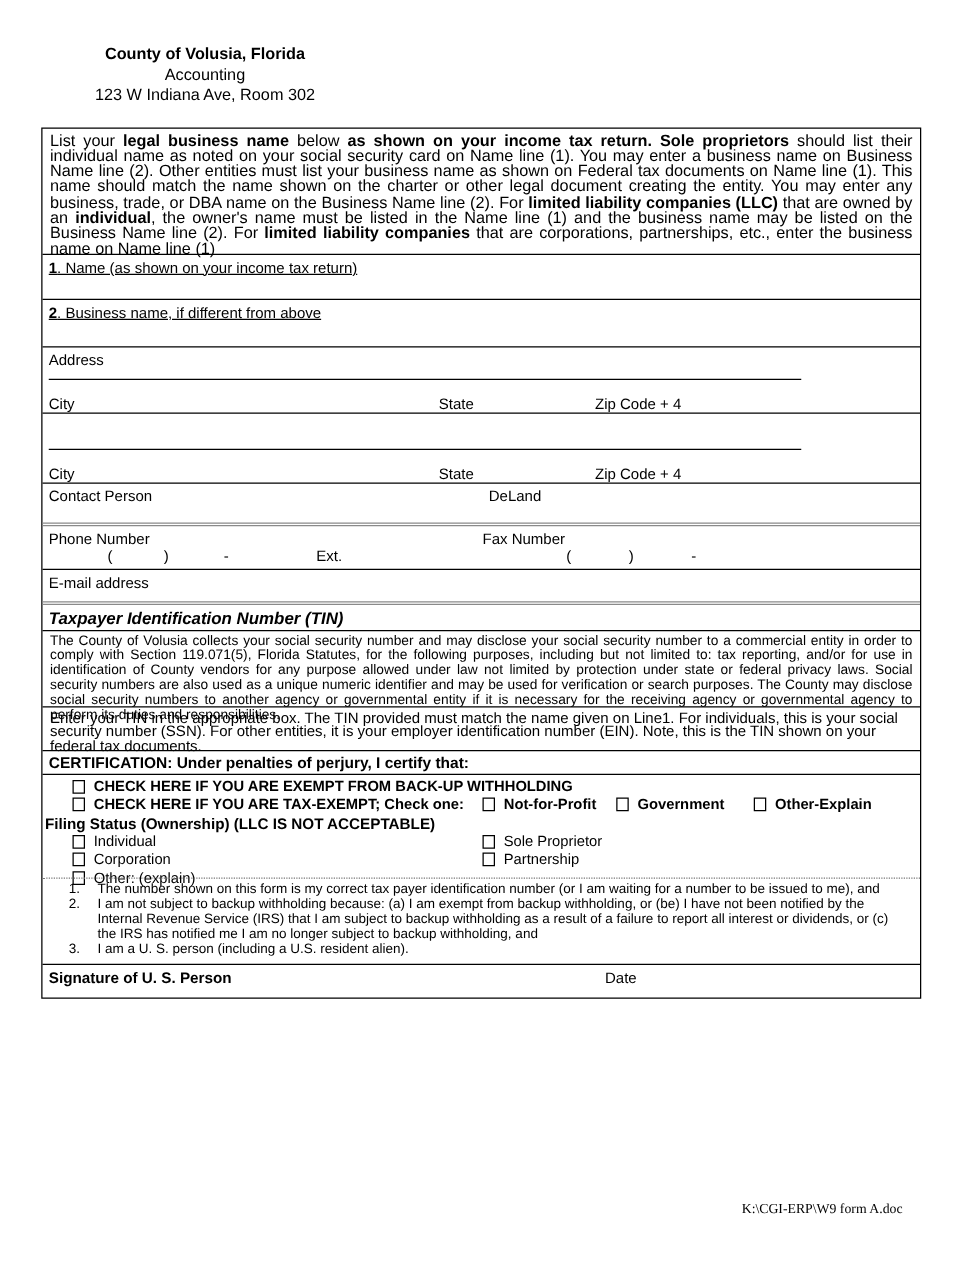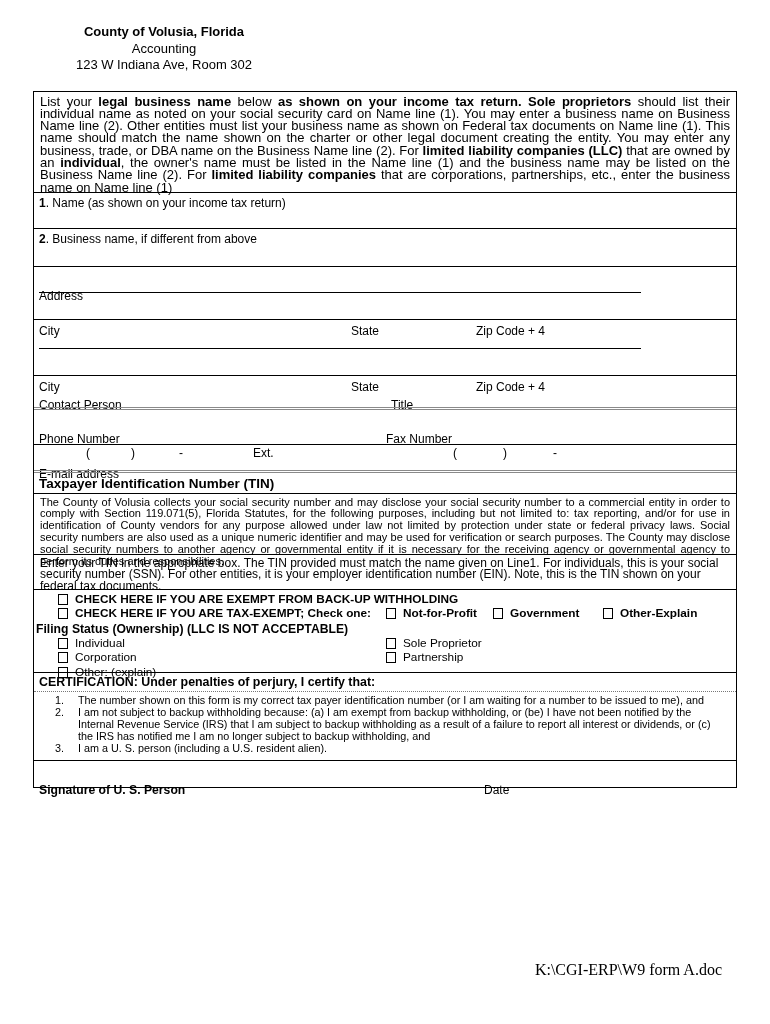--- a/index.html
+++ b/index.html
@@ -8,64 +8,64 @@
     font-family: "Liberation Sans", sans-serif;
     color: #000;
     position: relative;
     overflow: hidden;
     font-size: 12px;
   }
   .doc { position: absolute; left: 33px; top: 0; width: 704px; }
 
   
   .title { margin-top: 58px; text-align: center; font-weight: bold; font-size: 15px; line-height: 18px; }
-  .head-cols { display: flex; margin-top: 21px; }
+  .head-cols { display: flex; margin-top: 32px; }
   .org-block { width: 262px; text-align: center; font-size: 13px; line-height: 16.5px; padding-top: 3px; }
   .org-name { font-weight: bold; }
   .notice { width: 430px; margin-left: 12px; font-weight: bold; font-size: 13.5px; line-height: 17px; text-align: justify; }
 
   
   .table { margin-top: 17px; border: 1.5px solid #000; width: 704px; }
   .row { position: relative; border-top: 1px solid #000; }
   .row:first-child { border-top: none; }
   .row.graytop { border-top: 3px double #8a8a8a; }
   .row.dottop { border-top: 1px dotted #777; }
 
   .intro { padding: 4px 6px 5px 6px; font-size: 13px; line-height: 12.3px; text-align: justify; }
   .b { font-weight: bold; }
 
   .lbl { font-size: 12px; }
-  .pad { padding: 3px 0 0 5px; }
+  .pad { padding: 3px 0 0 5px; text-decoration: underline; }
 
   .fill-line { position: absolute; border-bottom: 1px solid #000; height: 1px; }
 
-  .abs { position: absolute; font-size: 12px; margin-top: 19px; }
+  .abs { position: absolute; font-size: 12px; }
 
-  .sec-head { font-weight: bold; font-size: 13.5px; padding: 3px 0 3px 5px; }
+  .sec-head { font-weight: bold; font-size: 13.5px; padding: 3px 0 3px 5px; font-style: italic; }
   .small-par { font-size: 11px; line-height: 11.9px; padding: 3px 6px 4px 6px; text-align: justify; }
   .enter-par { font-size: 12px; line-height: 11.6px; padding: 3px 6px 4px 6px; }
 
   
   .cb { display: inline-block; width: 10px; height: 11px; border: 1.3px solid #000; vertical-align: -2px; margin-right: 7px; background: #fff; }
   .cbline { padding-left: 24px; font-size: 11.8px; line-height: 13.5px; margin-top: 1px; white-space: nowrap; }
   .cbflex { display: flex; }
   .seg1 { width: 328px; }
   .seg2 { width: 107px; }
   .seg3 { width: 110px; }
   .fs-head { font-weight: bold; font-size: 12.2px; padding: 1px 0 0 2px; line-height: 14px; }
 
   .cert-head { font-weight: bold; font-size: 12.4px; padding: 2px 0 2px 5px; }
   .cert-list { font-size: 10.8px; line-height: 12.1px; padding: 2px 8px 4px 0; }
   .cert-item { display: flex; }
   .cert-num { width: 30px; text-align: right; padding-right: 14px; flex: 0 0 44px; }
   .cert-text { flex: 1; }
 
   .sig-label { font-weight: bold; font-size: 12.2px; }
 
-  .footer { position: absolute; top: 961px; right: 48px; font-family: "Liberation Serif", serif; font-size: 16px; }
+  .footer { position: absolute; top: 961px; right: 48px; font-family: "Liberation Serif", serif; font-size: 11px; }
 </style>
 </head>
 <body>
 
 <div class="doc">
 
 
   <div class="head-cols">
     <div class="org-block">
       <div class="org-name">County of Volusia, Florida</div>
@@ -98,21 +98,21 @@
 
     <div class="row" style="height:56px">
       <span class="fill-line" style="left:5px; top:28px; width:602px"></span>
       <span class="abs" style="left:5px; top:41px">City</span>
       <span class="abs" style="left:317px; top:41px">State</span>
       <span class="abs" style="left:442px; top:41px">Zip Code + 4</span>
     </div>
 
     <div class="row" style="height:32px">
       <span class="abs" style="left:5px; top:3px">Contact Person</span>
-      <span class="abs" style="left:357px; top:3px">Title</span>
+      <span class="abs" style="left:357px; top:3px">DeLand</span>
     </div>
 
     <div class="row graytop" style="height:37px">
       <span class="abs" style="left:5px; top:3px">Phone Number</span>
       <span class="abs" style="left:352px; top:3px">Fax Number</span>
       <span class="abs" style="left:52px; top:17px">(</span>
       <span class="abs" style="left:97px; top:17px">)</span>
       <span class="abs" style="left:145px; top:17px">-</span>
       <span class="abs" style="left:219px; top:17px">Ext.</span>
       <span class="abs" style="left:419px; top:17px">(</span>
@@ -130,20 +130,24 @@
 
     <div class="row" style="height:61px">
       <div class="small-par">The County of Volusia collects your social security number and may disclose your social security number to a commercial entity in order to comply with Section 119.071(5), Florida Statutes, for the following purposes, including but not limited to: tax reporting, and/or for use in identification of County vendors for any purpose allowed under law not limited by protection under state or federal privacy laws. Social security numbers are also used as a unique numeric identifier and may be used for verification or search purposes. The County may disclose social security numbers to another agency or governmental entity if it is necessary for the receiving agency or governmental agency to perform its duties and responsibilities.</div>
     </div>
 
     <div class="row" style="height:35px">
       <div class="enter-par">Enter your TIN in the appropriate box.  The TIN provided must match the name given on Line1.  For individuals, this is your social security number (SSN).  For other entities, it is your employer identification number (EIN).  Note, this is the TIN shown on your federal tax documents.</div>
     </div>
 
 
+    <div class="row" style="height:19px">
+      <div class="cert-head">CERTIFICATION:  Under penalties of perjury, I certify that:</div>
+    </div>
+
     <div class="row" style="height:83px">
       <div class="cbline" style="margin-top:3px">
         <span class="cb"></span><span class="b">CHECK HERE IF YOU ARE EXEMPT  FROM BACK-UP WITHHOLDING</span>
       </div>
       <div class="cbline cbflex">
         <span class="seg1"><span class="cb"></span><span class="b">CHECK HERE IF YOU ARE TAX-EXEMPT;  Check one:</span></span>
         <span class="seg2"><span class="cb"></span><span class="b">Not-for-Profit</span></span>
         <span class="seg3"><span class="cb"></span><span class="b">Government</span></span>
         <span><span class="cb"></span><span class="b">Other-Explain</span></span>
       </div>
@@ -152,24 +156,20 @@
         <span class="seg1"><span class="cb"></span><span>Individual</span></span>
         <span><span class="cb"></span><span>Sole Proprietor</span></span>
       </div>
       <div class="cbline cbflex">
         <span class="seg1"><span class="cb"></span><span>Corporation</span></span>
         <span><span class="cb"></span><span>Partnership</span></span>
       </div>
       <div class="cbline">
         <span class="cb"></span><span>Other: (explain)</span>
       </div>
-    </div>
-
-    <div class="row" style="height:19px">
-      <div class="cert-head">CERTIFICATION:  Under penalties of perjury, I certify that:</div>
     </div>
 
     <div class="row dottop" style="height:69px">
       <div class="cert-list">
         <div class="cert-item">
           <span class="cert-num">1.</span>
           <span class="cert-text">The number shown on this form is my correct tax payer identification number (or I am waiting for a number to be issued to me), and</span>
         </div>
         <div class="cert-item">
           <span class="cert-num">2.</span>

